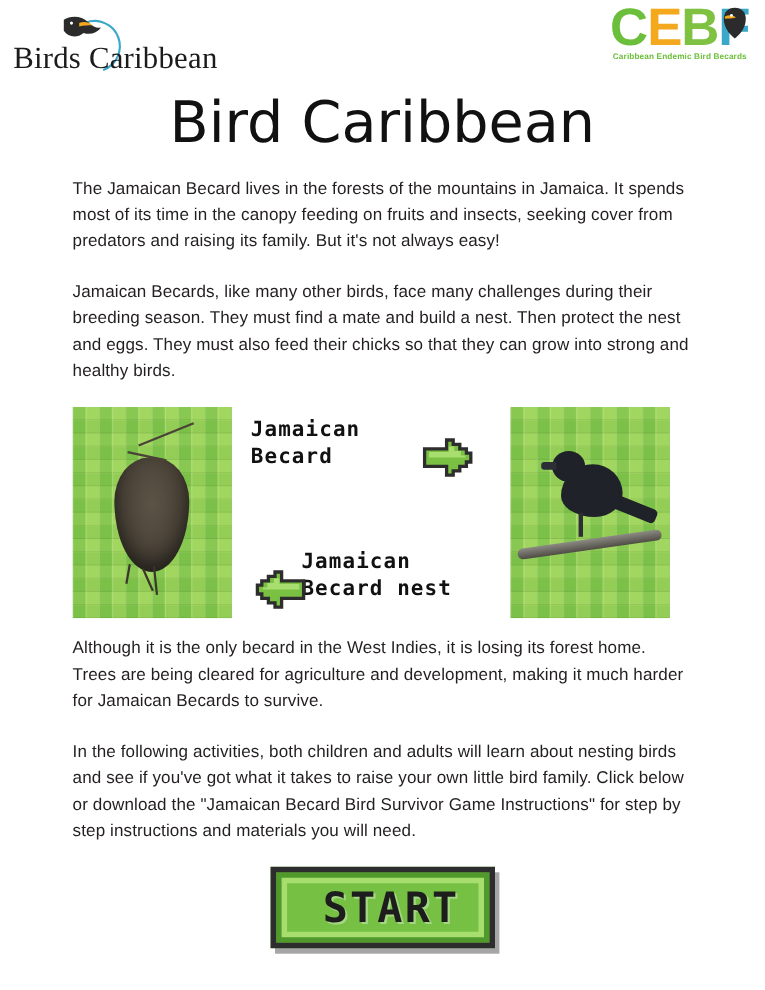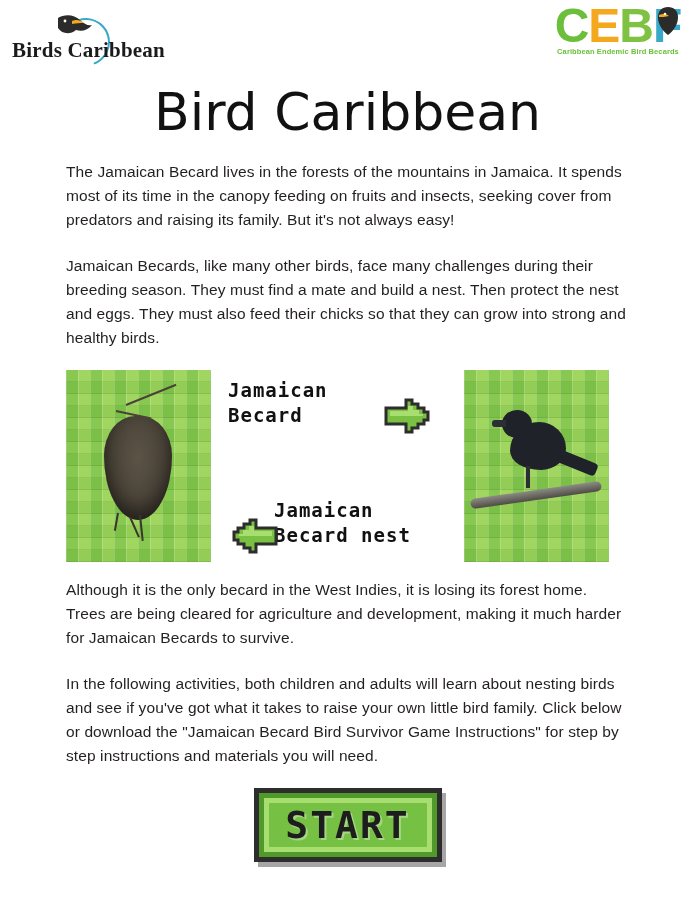--- a/index.html
+++ b/index.html
@@ -26,22 +26,22 @@
     left: 10px;
     top: 8px;
     width: 160px;
     height: 62px;
   }
   .logo-bc .bc-text {
     position: absolute;
     left: 2px;
     top: 30px;
     font-family: "Liberation Serif", serif;
-    font-size: 21px;
-    font-weight: bold;
+    font-size: 28px;
+    font-weight: normal;
     letter-spacing: .2px;
     color: #1b1b1b;
     white-space: nowrap;
   }
   .logo-bc .bc-swoosh {
     position: absolute;
     left: 52px;
     top: 10px;
     width: 44px;
     height: 44px;
@@ -274,20 +274,21 @@
     background: #76c043;
     border: 5px solid #2d2d2d;
     box-shadow:
       inset 0 0 0 5px #4f9a2a,
       inset 0 0 0 10px #a8dd6f,
       4px 5px 0 0 rgba(0,0,0,.35);
     display: flex;
     align-items: center;
     justify-content: center;
     cursor: pointer;
+    padding-left: 16px;
   }
   .start-btn .start-text {
     font-family: "DejaVu Sans Mono", monospace;
     font-weight: bold;
     font-size: 38px;
     letter-spacing: 2px;
     color: #1d1d1d;
     text-shadow: 2px 2px 0 rgba(255,255,255,.35);
   }
 </style>

